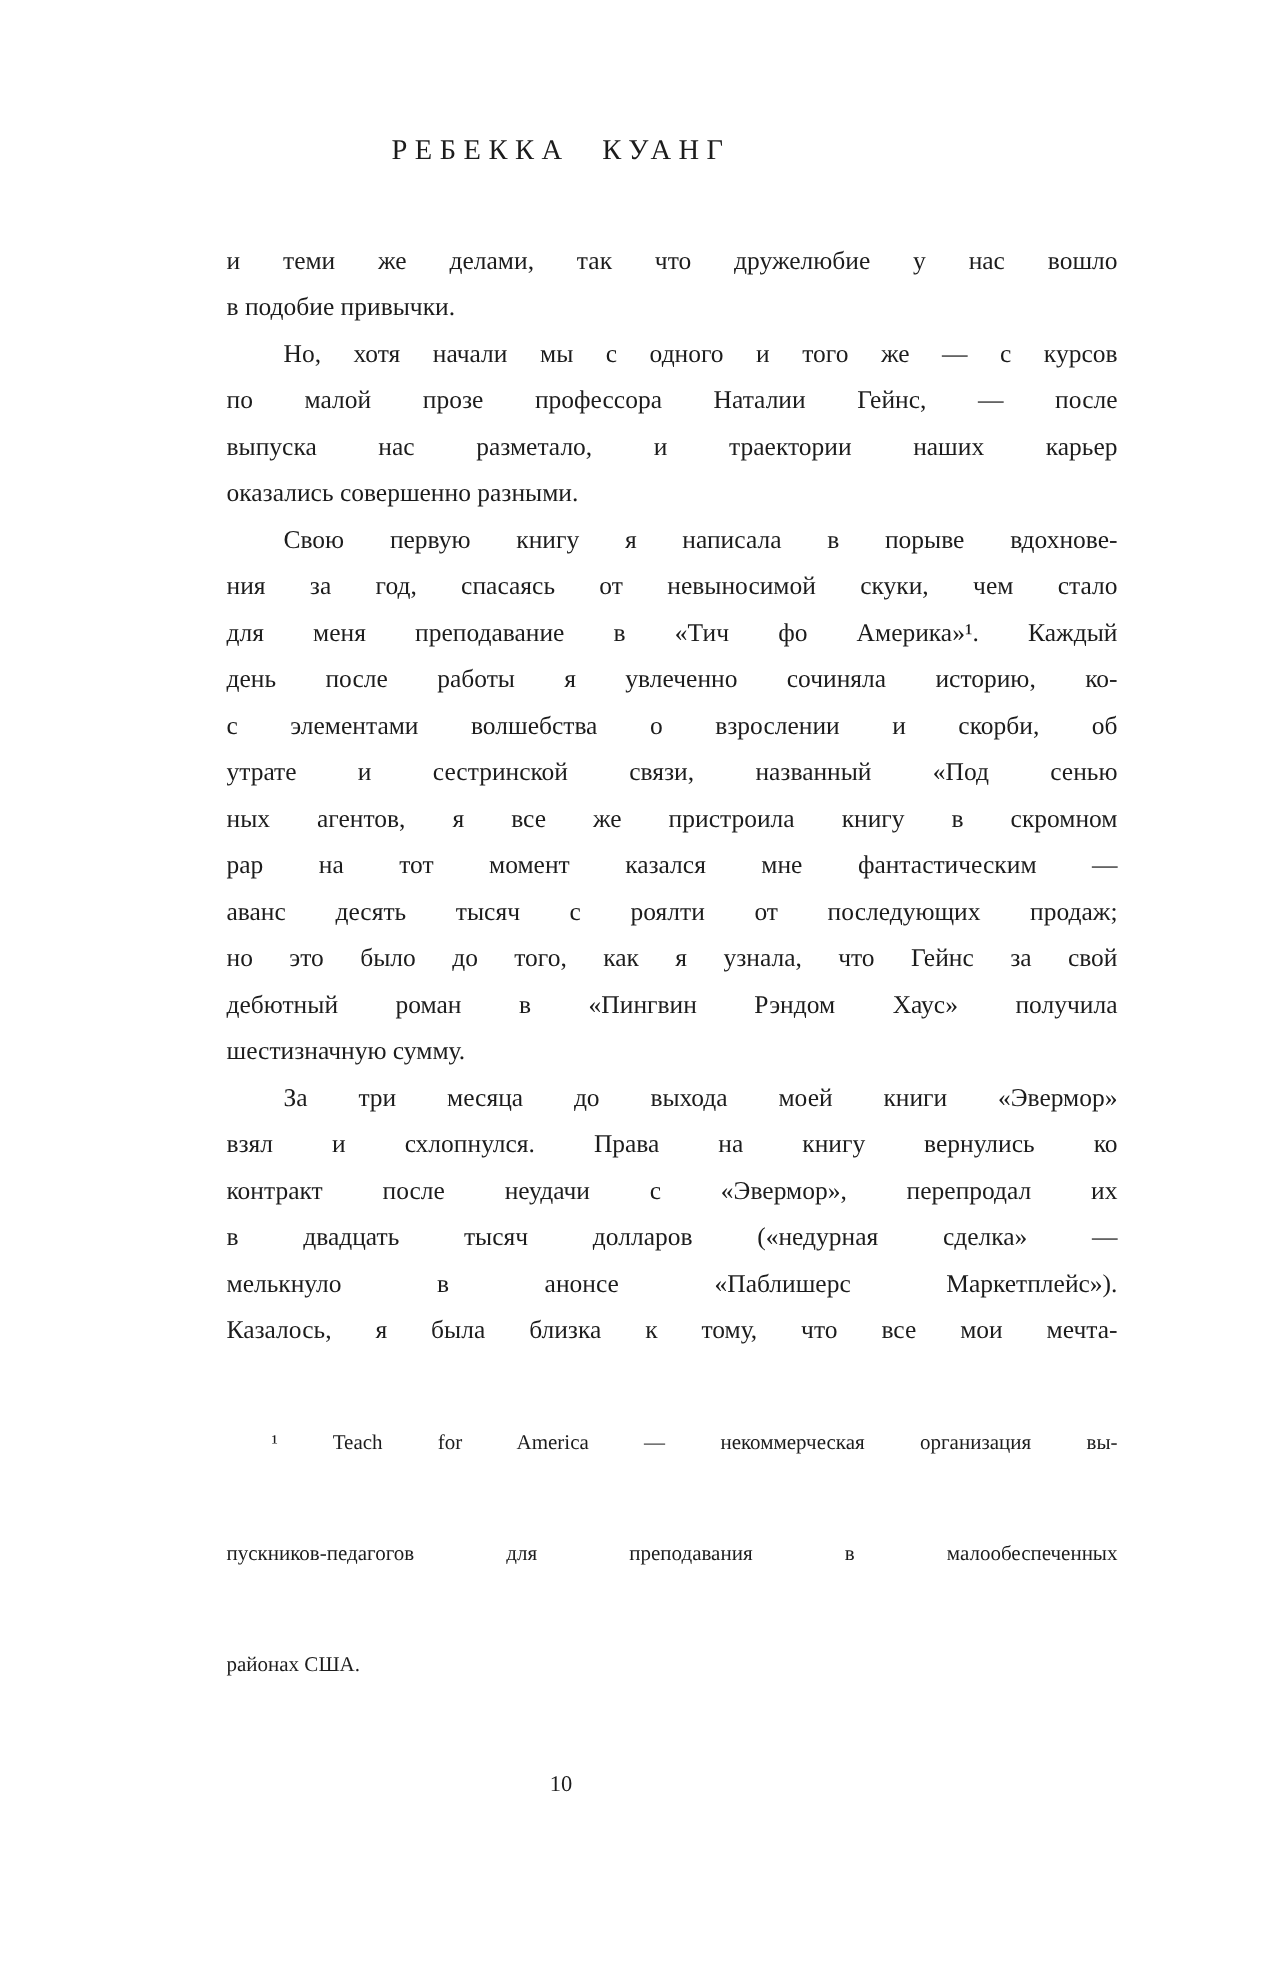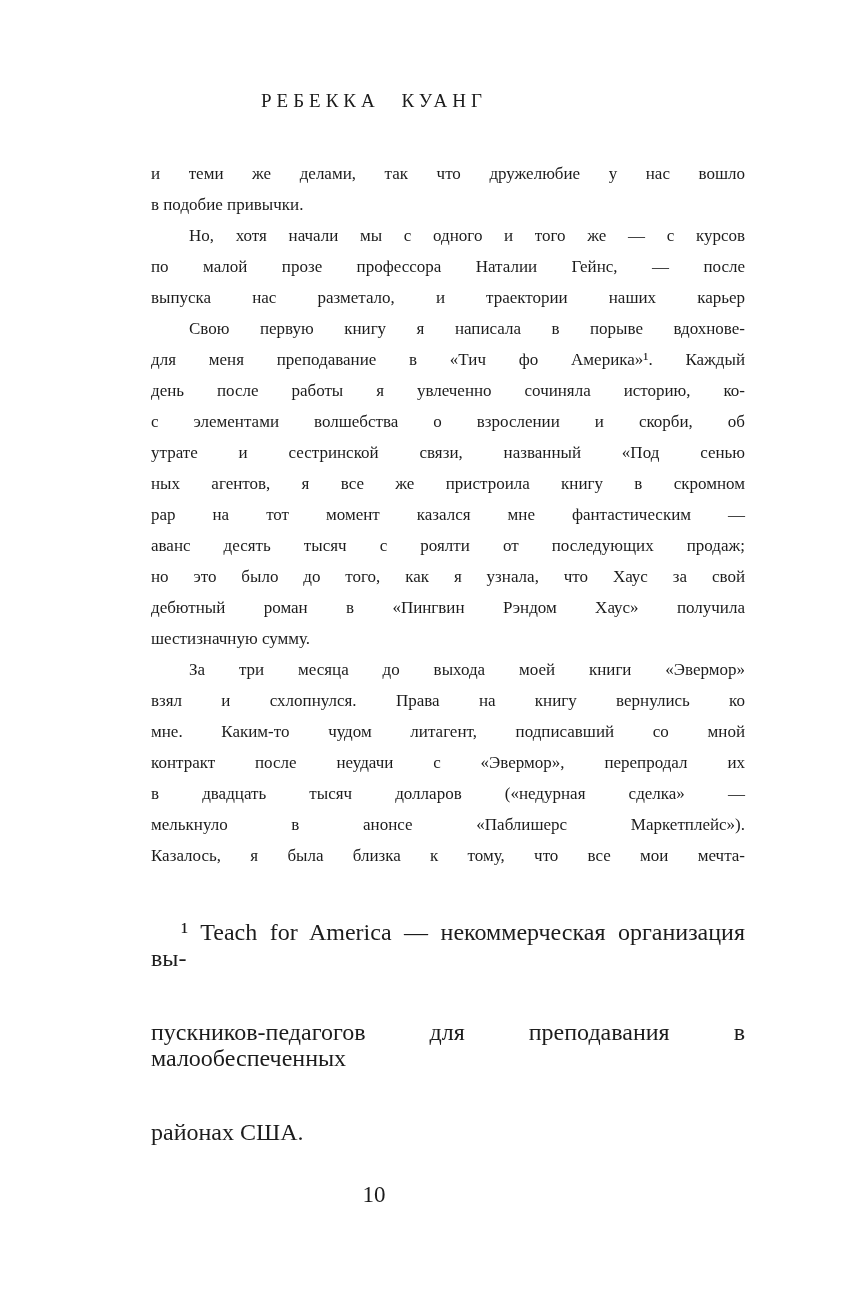--- a/index.html
+++ b/index.html
@@ -43,69 +43,70 @@
   .line.indent {
     text-indent: 38px;
   }
   .line.last {
     text-align-last: left;
   }
   .footnote {
     margin-top: 24px;
   }
   .fn-line {
-    font-size: 24px;
+    font-size: 14px;
     line-height: 26px;
     text-align: justify;
     text-align-last: justify;
     margin-top: 48px;
   }
   .fn-line.indent {
     text-indent: 30px;
   }
   .fn-line.last {
     text-align-last: left;
   }
   .page-number {
     position: absolute;
     top: 1182px;
     left: 0;
     width: 100%;
     text-align: center;
-    font-size: 23px;
+    font-size: 15px;
     color: #1c1c1c;
   }
 </style>
 </head>
 <body>
 
 <div class="page">
   <div class="running-header">РЕБЕККА КУАНГ</div>
 
   <div class="text-column">
     <div id="body-text">
         <div class="line">и теми же делами, так что дружелюбие у нас вошло</div>
         <div class="line last">в подобие привычки.</div>
         <div class="line indent">Но, хотя начали мы с одного и того же — с курсов</div>
         <div class="line">по малой прозе профессора Наталии Гейнс, — после</div>
         <div class="line">выпуска нас разметало, и траектории наших карьер</div>
+        <div class="line last">оказались совершенно разными.</div>
         <div class="line indent">Свою первую книгу я написала в порыве вдохнове-</div>
+        <div class="line">ния за год, спасаясь от невыносимой скуки, чем стало</div>
         <div class="line">для меня преподавание в «Тич фо Америка»¹. Каждый</div>
         <div class="line">день после работы я увлеченно сочиняла историю, ко-</div>
         <div class="line">с элементами волшебства о взрослении и скорби, об</div>
         <div class="line">утрате и сестринской связи, названный «Под сенью</div>
         <div class="line">ных агентов, я все же пристроила книгу в скромном</div>
         <div class="line">рар на тот момент казался мне фантастическим —</div>
         <div class="line">аванс десять тысяч с роялти от последующих продаж;</div>
-        <div class="line">но это было до того, как я узнала, что Хаус за свой</div>
+        <div class="line">но это было до того, как я узнала, что Гейнс за свой</div>
         <div class="line">дебютный роман в «Пингвин Рэндом Хаус» получила</div>
         <div class="line last">шестизначную сумму.</div>
         <div class="line indent">За три месяца до выхода моей книги «Эвермор»</div>
         <div class="line">взял и схлопнулся. Права на книгу вернулись ко</div>
-        <div class="line">мне. Каким-то чудом литагент, подписавший со мной</div>
         <div class="line">контракт после неудачи с «Эвермор», перепродал их</div>
         <div class="line">в двадцать тысяч долларов («недурная сделка» —</div>
         <div class="line">мелькнуло в анонсе «Паблишерс Маркетплейс»).</div>
         <div class="line">Казалось, я была близка к тому, что все мои мечта-</div>
       </div>
     <div id="footnote" class="footnote">
         <div class="fn-line indent">¹ Teach for America — некоммерческая организация вы-</div>
         <div class="fn-line">пускников-педагогов для преподавания в малообеспеченных</div>
         <div class="fn-line last">районах США.</div>
       </div>

